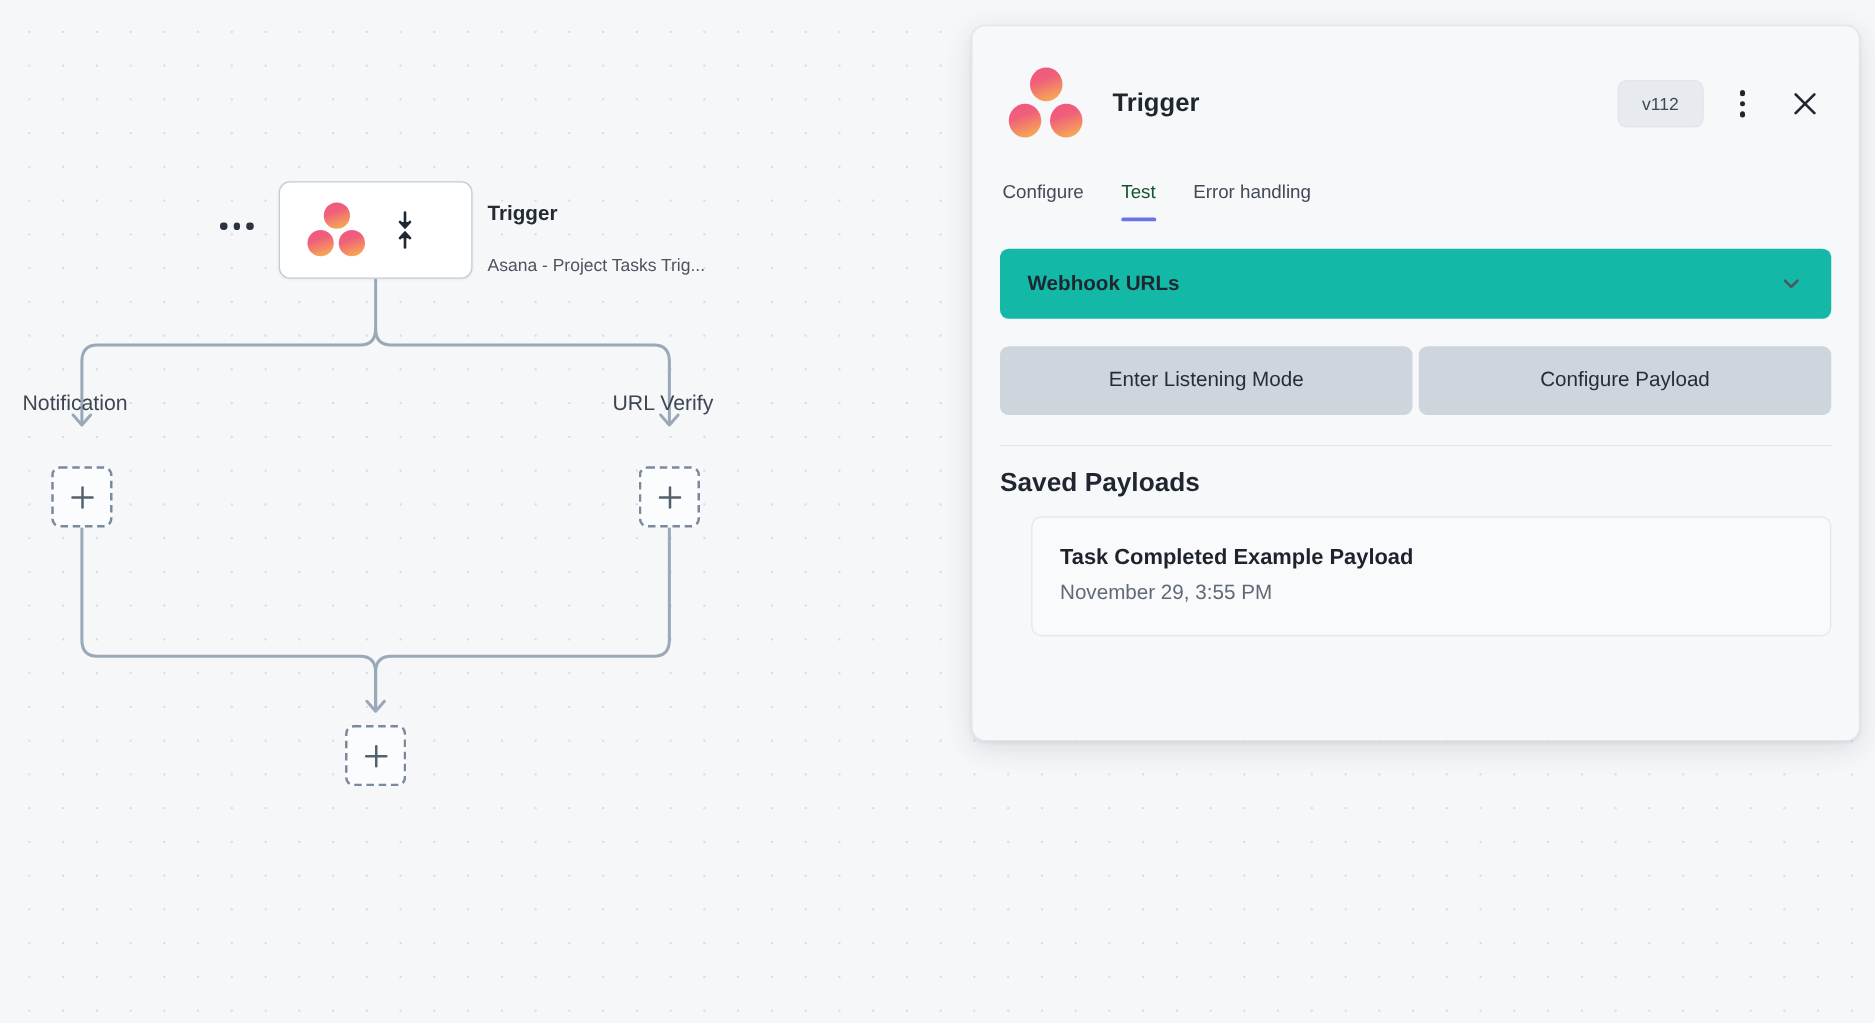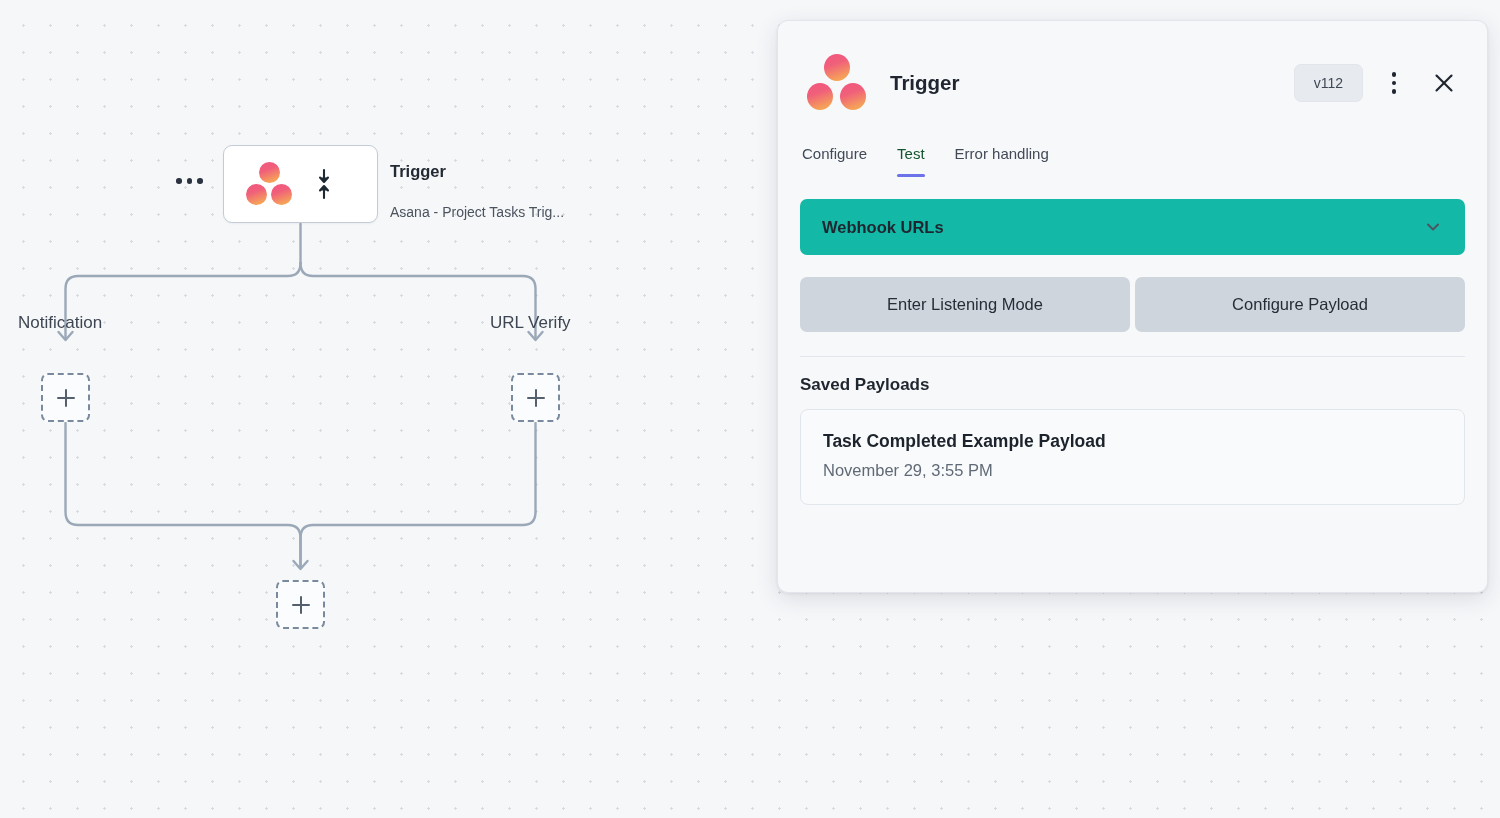--- a/index.html
+++ b/index.html
@@ -152,28 +152,29 @@
   .action-btn {
     flex: 1 1 0; height: 55px;
     background: #ced5dd; border: none; border-radius: 7px;
     font-size: 16.5px; color: #262d37;
     display: flex; align-items: center; justify-content: center;
     font-family: "Liberation Sans", sans-serif;
   }
 
   #panel-divider { height: 1px; background: #e3e7ed; margin: 24px 0 0 0; }
 
-  #saved-title { font-size: 17px; font-weight: bold; color: #1f262f; margin-top: 18px; }
+  #saved-title { font-size: 21px; font-weight: bold; color: #1f262f; margin-top: 18px; }
 
   #payload-card {
     margin-top: 14px;
     background: #f9fafb;
     border: 1px solid #e1e6ec;
     border-radius: 8px;
     padding: 19px 22px 22px 22px;
+    margin-left: 25px;
   }
   #payload-card .p-name { font-size: 17.5px; font-weight: bold; color: #1c232c; line-height: 1.4; }
   #payload-card .p-time { font-size: 16.5px; color: #606a76; margin-top: 5px; line-height: 1.4; }
 </style>
 </head>
 <body>
 
 <div id="canvas">
 
   <svg id="flow-svg" viewBox="0 0 1500 818" fill="none" xmlns="http://www.w3.org/2000/svg">

